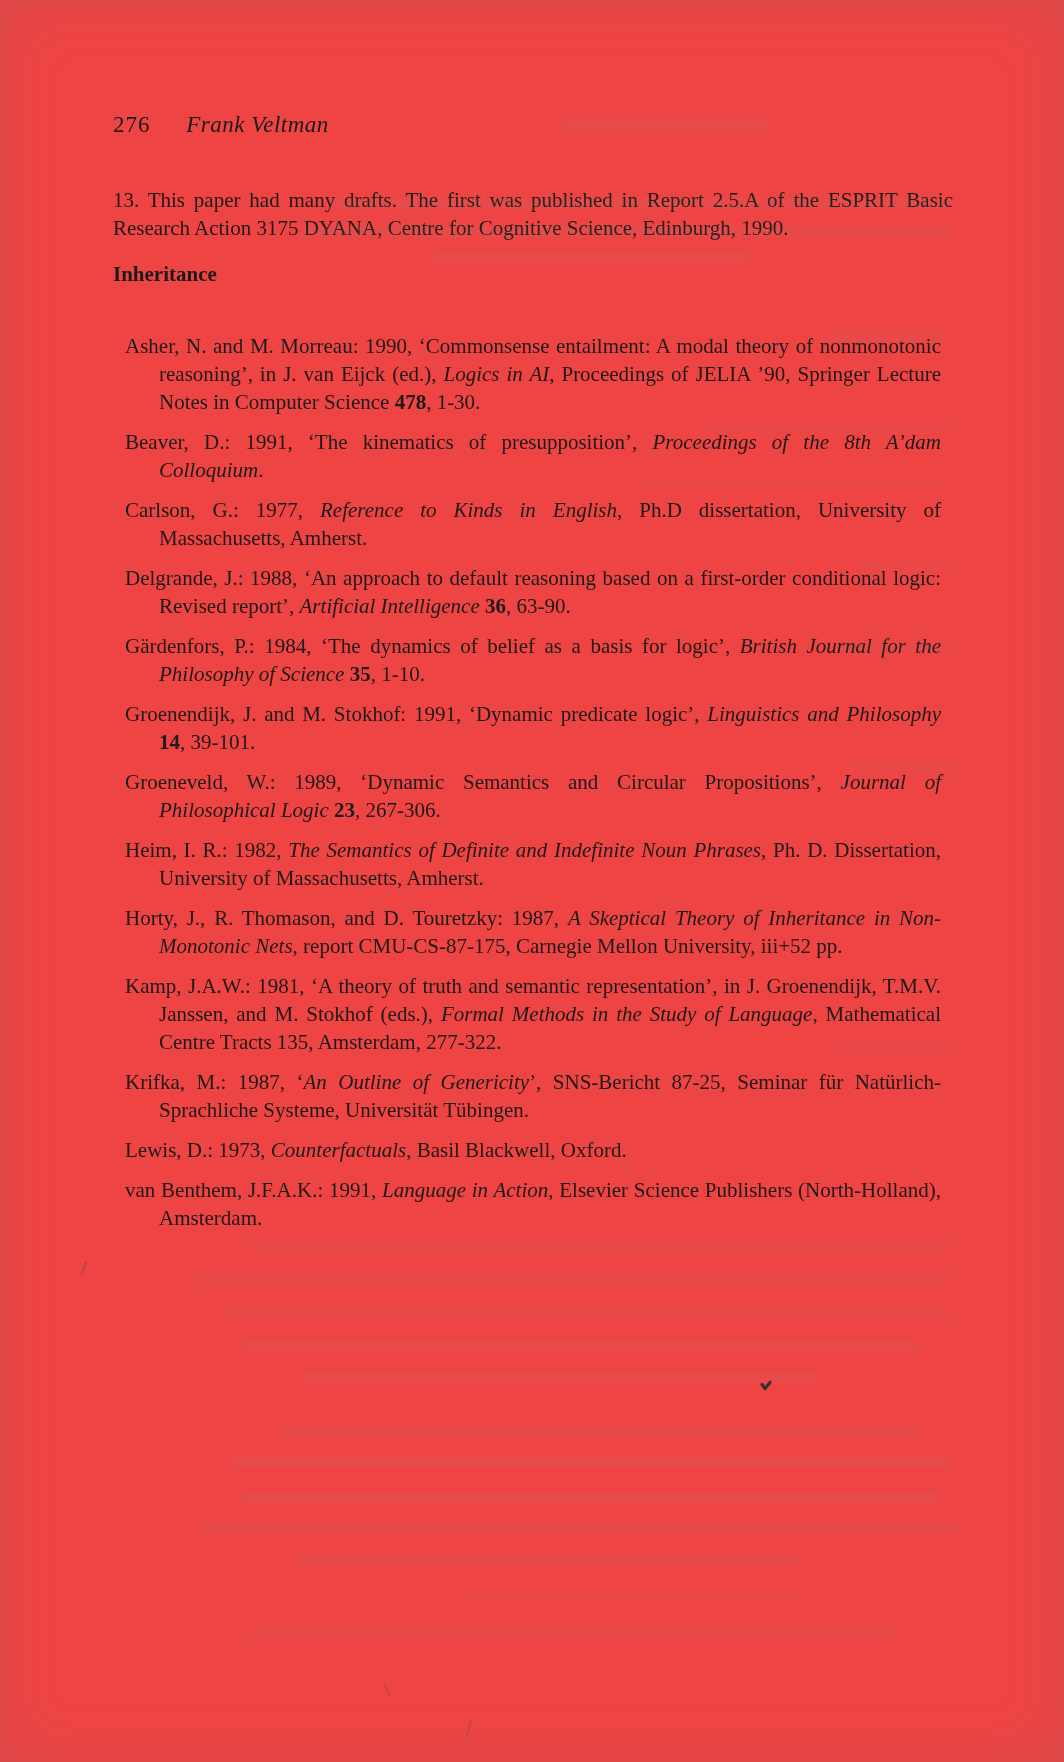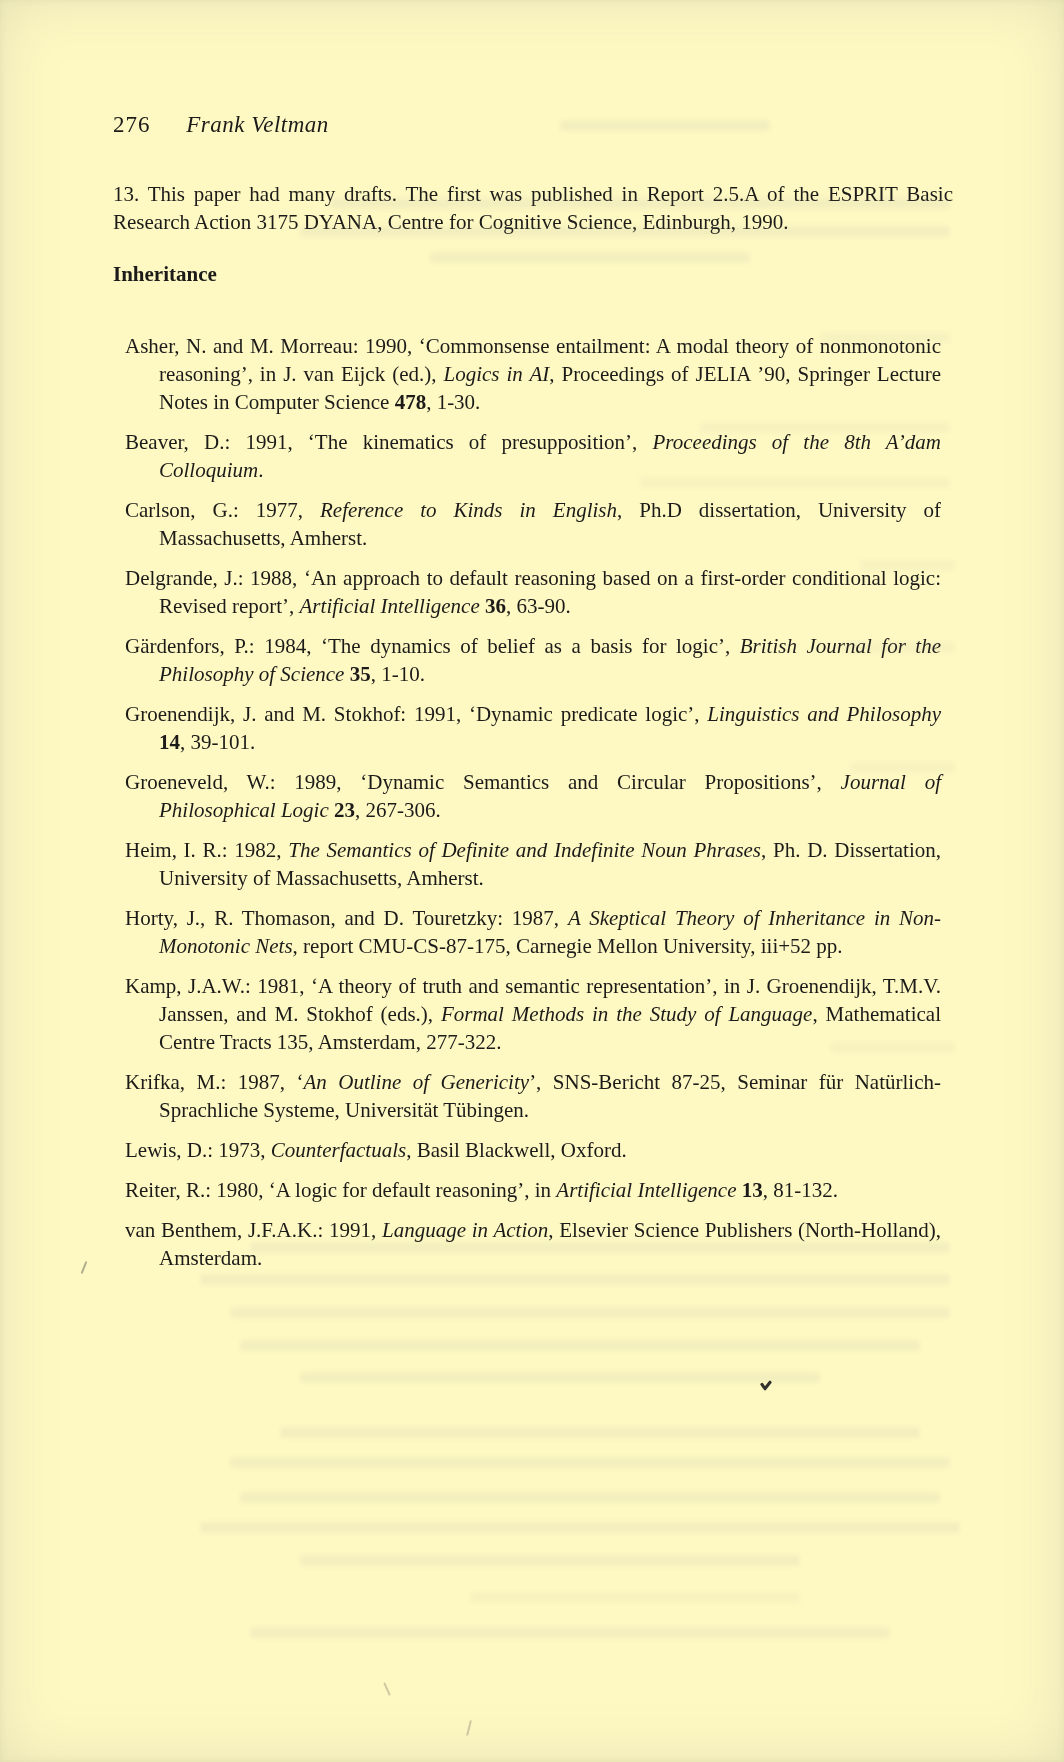--- a/index.html
+++ b/index.html
@@ -1,29 +1,29 @@
 <!DOCTYPE html>
 <html><head>
 <meta charset="utf-8">
 <style>
   html,body{margin:0;padding:0;background:#e8e7e4;}
   .page{
     position:relative;
     width:1064px;height:1762px;
-    background:#fef9c3;
+    background:#ef4444;
     overflow:hidden;
     font-family:"Liberation Serif", serif;
     color:#1c1b19;
     box-shadow:inset 0 0 60px rgba(120,118,110,0.18), inset 0 0 6px rgba(120,118,110,0.10);
   }
   .running-head{position:absolute;top:112px;left:113px;font-size:23px;}
   .running-head .pagenum{letter-spacing:1px;}
   .running-head .author{font-style:italic;margin-left:30px;letter-spacing:0.5px;}
   .footnote{
-    position:absolute;top:180px;left:113px;width:840px;margin:0;
+    position:absolute;top:186px;left:113px;width:840px;margin:0;
     font-size:21px;line-height:28px;text-align:justify;
   }
   .refs-heading{
     position:absolute;top:262px;left:113px;margin:0;
     font-size:21px;font-weight:bold;
   }
   .ref-list{position:absolute;top:320px;left:113px;width:840px;}
   .ref{
     margin:12px;text-indent:-34px;padding-left:34px;
     font-size:21px;line-height:28px;text-align:justify;
@@ -67,21 +67,20 @@
       <p class="ref"><span>Carlson, G.: 1977, </span><span class="it">Reference to Kinds in English</span><span>, Ph.D dissertation, University of Massachusetts, Amherst.</span></p>
       <p class="ref"><span>Delgrande, J.: 1988, ‘An approach to default reasoning based on a first-order conditional logic: Revised report’, </span><span class="it">Artificial Intelligence</span><span> </span><span class="bd">36</span><span>, 63-90.</span></p>
       <p class="ref"><span>Gärdenfors, P.: 1984, ‘The dynamics of belief as a basis for logic’, </span><span class="it">British Journal for the Philosophy of Science</span><span> </span><span class="bd">35</span><span>, 1-10.</span></p>
       <p class="ref"><span>Groenendijk, J. and M. Stokhof: 1991, ‘Dynamic predicate logic’, </span><span class="it">Linguistics and Philosophy</span><span> </span><span class="bd">14</span><span>, 39-101.</span></p>
       <p class="ref"><span>Groeneveld, W.: 1989, ‘Dynamic Semantics and Circular Propositions’, </span><span class="it">Journal of Philosophical Logic</span><span> </span><span class="bd">23</span><span>, 267-306.</span></p>
       <p class="ref"><span>Heim, I. R.: 1982, </span><span class="it">The Semantics of Definite and Indefinite Noun Phrases</span><span>, Ph. D. Dissertation, University of Massachusetts, Amherst.</span></p>
       <p class="ref"><span>Horty, J., R. Thomason, and D. Touretzky: 1987, </span><span class="it">A Skeptical Theory of Inheritance in Non-Monotonic Nets</span><span>, report CMU-CS-87-175, Carnegie Mellon University, iii+52 pp.</span></p>
       <p class="ref"><span>Kamp, J.A.W.: 1981, ‘A theory of truth and semantic representation’, in J. Groenendijk, T.M.V. Janssen, and M. Stokhof (eds.), </span><span class="it">Formal Methods in the Study of Language</span><span>, Mathematical Centre Tracts 135, Amsterdam, 277-322.</span></p>
       <p class="ref"><span>Krifka, M.: 1987, ‘</span><span class="it">An Outline of Genericity</span><span>’, SNS-Bericht 87-25, Seminar für Natürlich-Sprachliche Systeme, Universität Tübingen.</span></p>
       <p class="ref"><span>Lewis, D.: 1973, </span><span class="it">Counterfactuals</span><span>, Basil Blackwell, Oxford.</span></p>
-      <p class="ref"><span>Reiter, R.: 1980, ‘A logic for default reasoning’, in </span><span class="it">Artificial Intelligence</span><span> </span><span class="bd">13</span><span>, 81-132.</span></p>
       <p class="ref"><span>van Benthem, J.F.A.K.: 1991, </span><span class="it">Language in Action</span><span>, Elsevier Science Publishers (North-Holland), Amsterdam.</span></p>
     </div>
 
   <div class="ghost" style="left:560px;top:120px;width:210px;"></div>
   <div class="ghost" style="left:330px;top:198px;width:620px;"></div>
   <div class="ghost" style="left:300px;top:226px;width:650px;"></div>
   <div class="ghost" style="left:430px;top:252px;width:320px;"></div>
   <div class="ghost light" style="left:820px;top:332px;width:130px;"></div>
   <div class="ghost light" style="left:700px;top:422px;width:250px;"></div>
   <div class="ghost light" style="left:640px;top:477px;width:310px;"></div>

